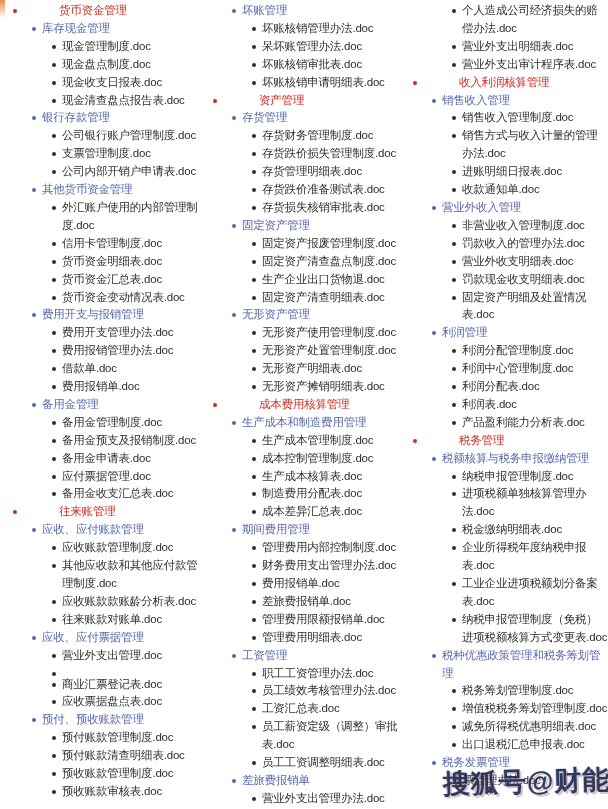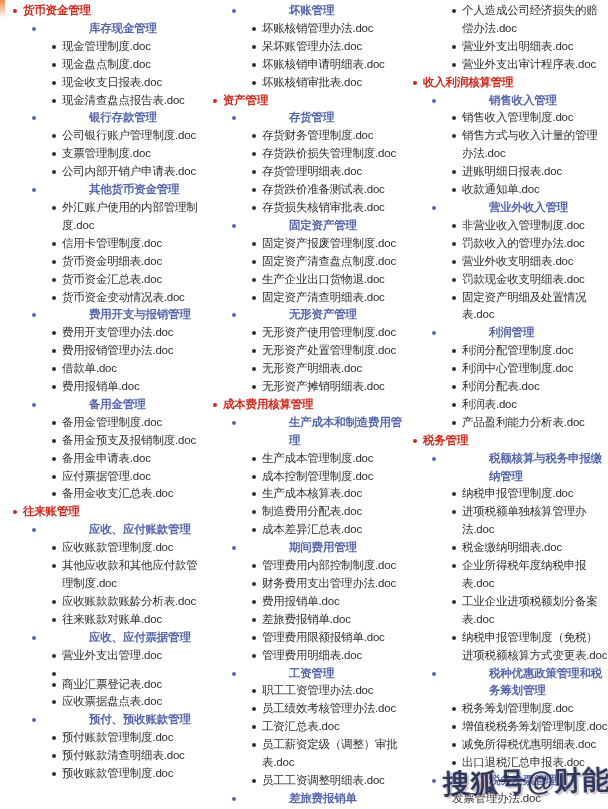--- a/index.html
+++ b/index.html
@@ -40,28 +40,28 @@
     border-radius: 50%;
     background: currentColor;
     margin: 7px 6px 0 0;
   }
   .row .label {
     flex: 1 1 auto;
     min-width: 0;
   }
   .level-1 {
     color: var(--cat-color, #cf2a1e);
-    font-weight: bold;
+    font-weight: normal;
     padding-left: 0;
+    gap: 36px;
   }
   .level-2 {
     color: var(--subcat-color, #5767ac);
-    font-weight: bold;
+    font-weight: normal;
     padding-left: 19px;
-    gap: 47px;
   }
   .level-3 {
     color: var(--item-color, #2f2f2f);
     font-weight: normal;
     padding-left: 39px;
   }
 
   .watermark {
     position: absolute;
     left: 443px;
@@ -252,41 +252,45 @@
         <span class="label">预付账款管理制度.doc</span>
       </div>
       <div class="row level-3">
         <span class="bullet"></span>
         <span class="label">预付账款清查明细表.doc</span>
       </div>
       <div class="row level-3">
         <span class="bullet"></span>
         <span class="label">预收账款管理制度.doc</span>
       </div>
+      <div class="row level-3">
+        <span class="bullet"></span>
+        <span class="label">预收账款审核表.doc</span>
+      </div>
     </div>
     <div class="column column-2">
       <div class="row level-2">
         <span class="bullet"></span>
         <span class="label">坏账管理</span>
       </div>
       <div class="row level-3">
         <span class="bullet"></span>
         <span class="label">坏账核销管理办法.doc</span>
       </div>
       <div class="row level-3">
         <span class="bullet"></span>
         <span class="label">呆坏账管理办法.doc</span>
       </div>
       <div class="row level-3">
         <span class="bullet"></span>
+        <span class="label">坏账核销审批表.doc</span>
+      </div>
+      <div class="row level-3">
+        <span class="bullet"></span>
         <span class="label">坏账核销申请明细表.doc</span>
-      </div>
-      <div class="row level-3">
-        <span class="bullet"></span>
-        <span class="label">坏账核销审批表.doc</span>
       </div>
       <div class="row level-1">
         <span class="bullet"></span>
         <span class="label">资产管理</span>
       </div>
       <div class="row level-2">
         <span class="bullet"></span>
         <span class="label">存货管理</span>
       </div>
       <div class="row level-3">

